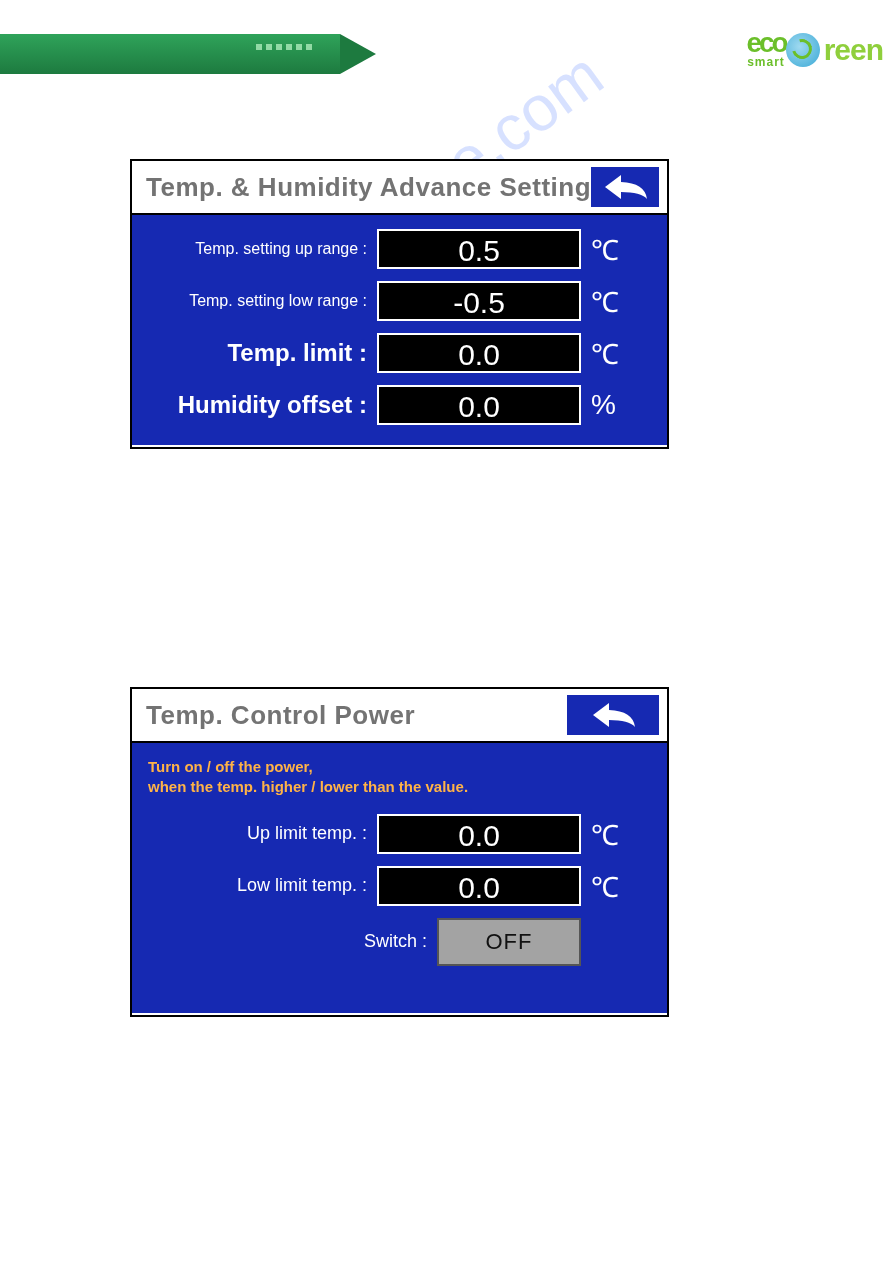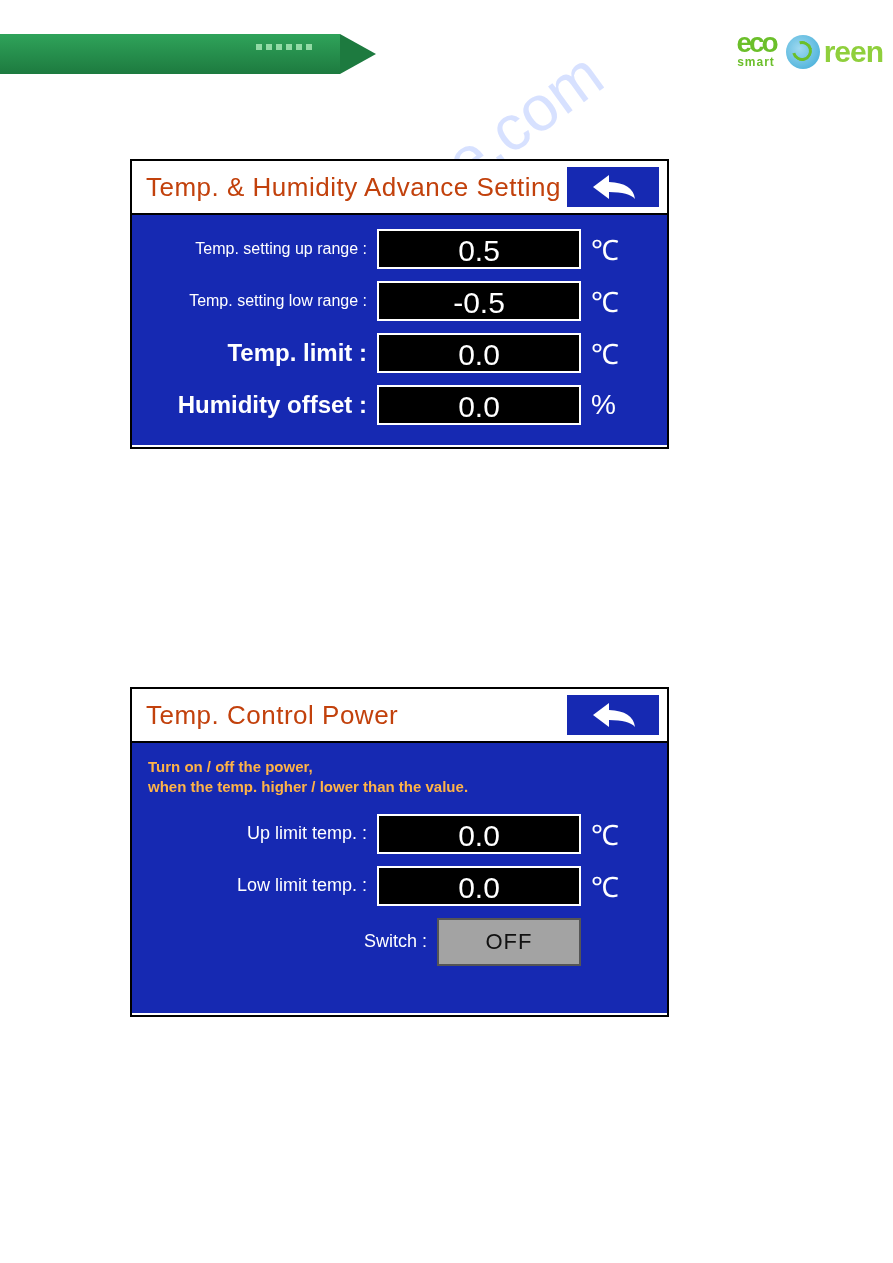--- a/index.html
+++ b/index.html
@@ -4,34 +4,34 @@
 <style>
   html,body{margin:0;padding:0;width:893px;height:1263px;background:#fff;font-family:Arial,Helvetica,sans-serif;position:relative;overflow:hidden}
   
   .ribbon{position:absolute;top:34px;left:0;width:400px;height:40px}
   .ribbon-body{position:absolute;left:0;top:0;width:340px;height:40px;background:linear-gradient(to bottom,#2fa35a,#1d7a3f);display:flex;align-items:center}
   .ribbon-tip{position:absolute;left:340px;top:0;width:0;height:0;border-top:20px solid transparent;border-bottom:20px solid transparent;border-left:36px solid #1d7a3f}
   .ribbon-text{color:#fff;font-size:18px;letter-spacing:1px;padding-left:14px}
   .ribbon-dots{position:absolute;right:24px;top:10px;display:flex;gap:4px;flex-wrap:wrap;width:60px}
   .ribbon-dots span{width:6px;height:6px;background:#bff7c9;opacity:.7}
   
-  .logos{position:absolute;top:30px;right:10px;display:flex;align-items:flex-end;gap:10px}
+  .logos{position:absolute;top:30px;right:10px;display:flex;align-items:center;}
   .eco-logo{display:flex;flex-direction:column;align-items:center}
   .eco-top{font-weight:900;font-size:28px;color:#6bbf2a;letter-spacing:-3px;line-height:.9}
   .eco-bot{font-weight:900;font-size:12px;color:#6bbf2a;letter-spacing:1px}
   .green-logo{display:flex;align-items:center;gap:4px}
   .green-globe{width:34px;height:34px;border-radius:50%;background:radial-gradient(circle at 40% 40%,#9fd9f0,#3aa9d6);position:relative}
   .green-globe:after{content:"";position:absolute;width:14px;height:14px;border:3px solid #6bbf2a;border-left-color:transparent;border-radius:50%;top:6px;left:6px;transform:rotate(30deg)}
   .green-txt{font-weight:900;font-size:30px;color:#8fcf3c;letter-spacing:-1px}
   
   .panel{position:absolute;border:2px solid #000;background:#fff}
   .panel1{top:159px;left:130px;width:535px;height:286px}
   .panel2{top:687px;left:130px;width:535px;height:326px}
   .panel-head{display:flex;align-items:center;justify-content:space-between;padding:6px 8px 6px 14px;border-bottom:2px solid #000}
-  .panel-title{color:#c2410c;font-weight:400;font-size:26px;font-family:"Arial Narrow",Arial,sans-serif;letter-spacing:.5px;white-space:nowrap}
+  .panel-title{color:#737373;font-weight:700;font-size:26px;font-family:"Arial Narrow",Arial,sans-serif;letter-spacing:.5px;white-space:nowrap}
   .back-btn{width:92px;height:40px;background:#1629b2;display:flex;align-items:center;justify-content:center;cursor:pointer}
   .back-btn svg{width:48px;height:28px;fill:#fff}
   .panel-body{background:#1629b2;height:calc(100% - 56px);padding:14px 16px 16px;box-sizing:border-box;color:#fff}
   .row{display:flex;align-items:center;margin-bottom:12px}
   .row:last-child{margin-bottom:0}
   .lbl{flex:1;text-align:right;padding-right:10px;font-size:16px;color:#fff}
   .panel1 .big .lbl{font-size:24px;font-weight:600}
   .val-box{width:204px;height:40px;background:#000;border:2px solid #fff;color:#fff;text-align:center;padding:0 8px;font-size:30px;line-height:40px;box-sizing:border-box;font-family:"Arial Narrow",Arial,sans-serif}
   .unit{width:60px;text-align:left;padding-left:10px;font-size:28px;white-space:nowrap}
   .hint{color:#ffb347;font-size:15px;line-height:1.35;font-weight:600;margin-bottom:16px}

